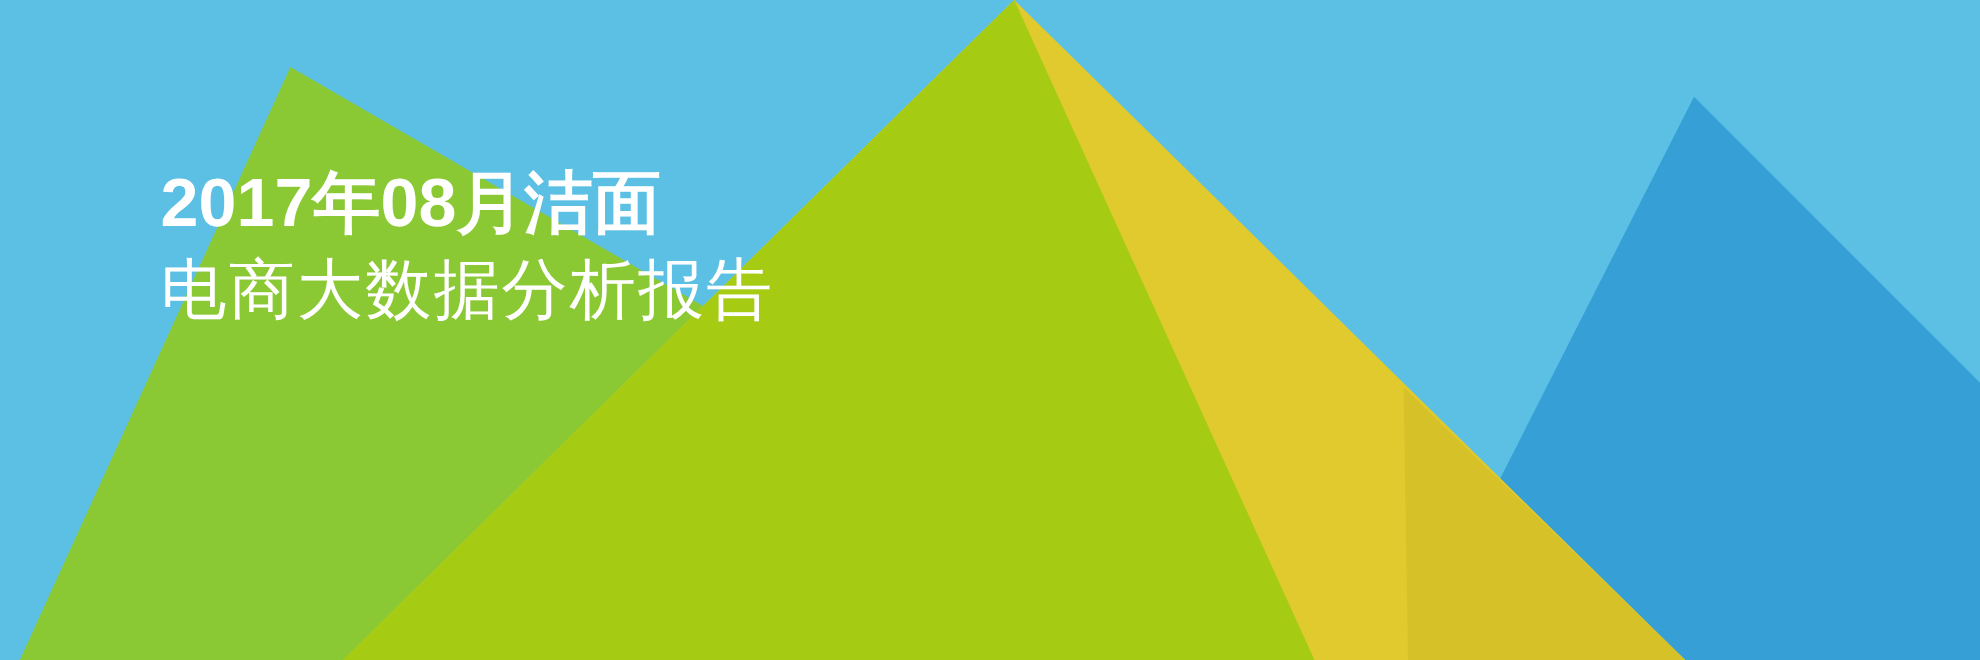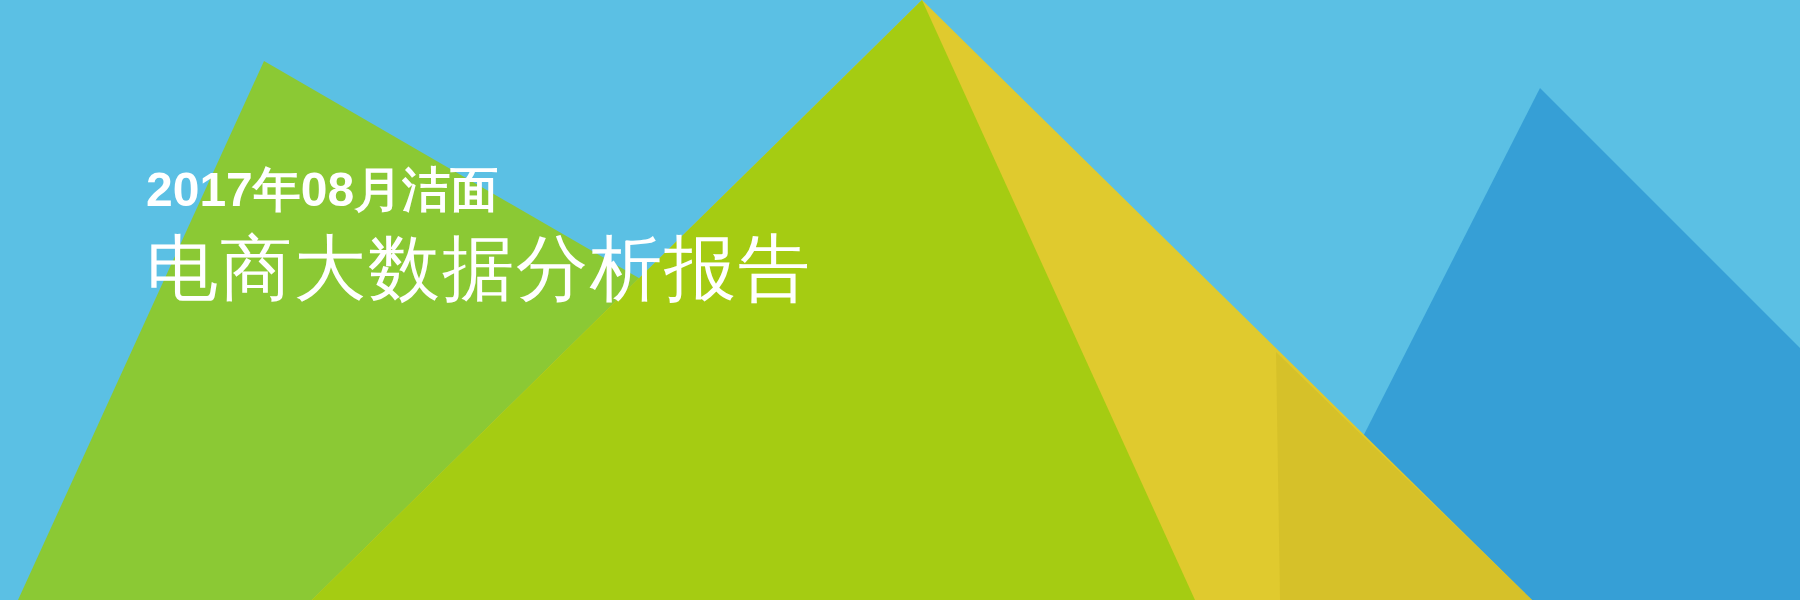--- a/index.html
+++ b/index.html
@@ -24,31 +24,31 @@
   }
   #title-block {
     position: absolute;
     left: 146px;
     top: 150px;
     z-index: 5;
     line-height: 1;
     user-select: none;
   }
   .title-line-1 {
-    font-size: 48px;
+    font-size: 62px;
     font-weight: 700;
     color: #ffffff;
     letter-spacing: 0px;
     white-space: nowrap;
     display: block;
-    margin: 16px 0 18px 0;
+    margin: 4px 0 18px 0;
     text-rendering: optimizeLegibility;
   }
   .title-line-2 {
-    font-size: 72px;
+    font-size: 60px;
     font-weight: 400;
     color: #ffffff;
     letter-spacing: 2px;
     white-space: nowrap;
     display: block;
     margin: 0;
     text-align: center;
   }
 </style>
 </head>

